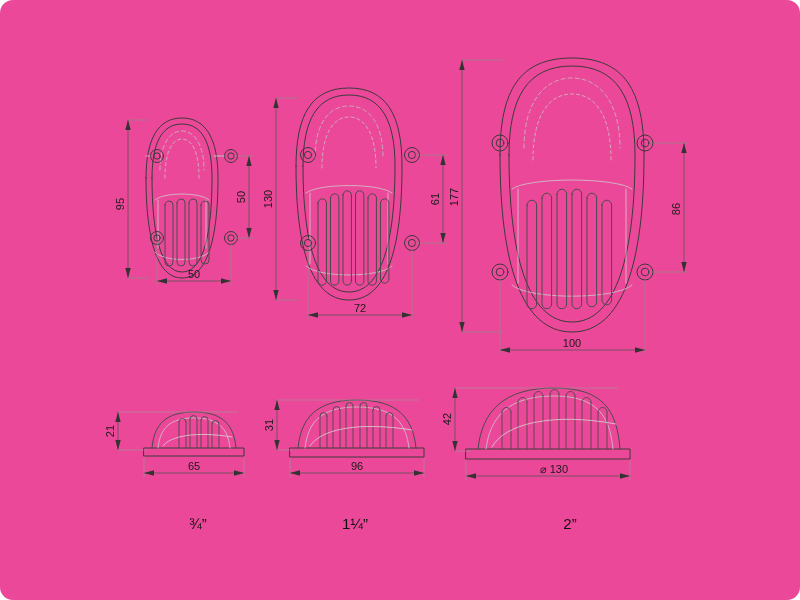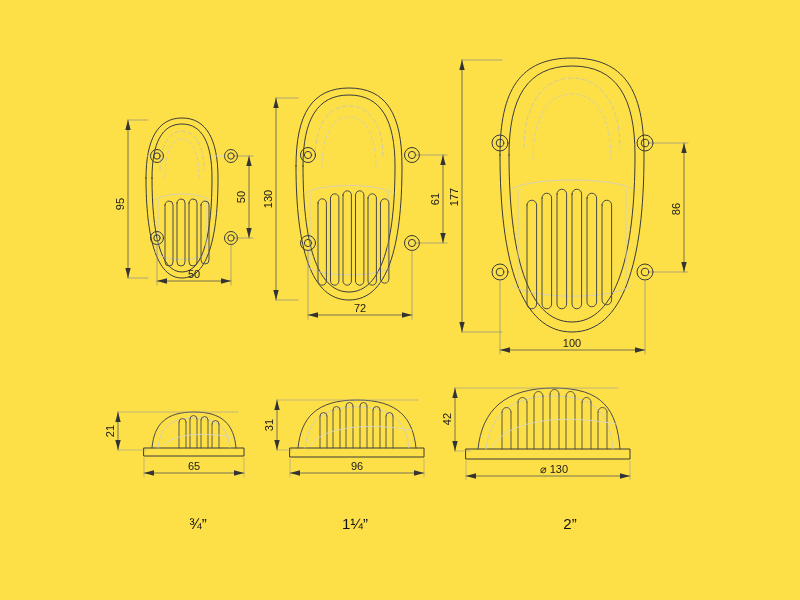--- a/index.html
+++ b/index.html
@@ -10,21 +10,22 @@
   body {
     width: 800px;
     height: 600px;
     overflow: hidden;
     font-family: "Liberation Sans", sans-serif;
   }
   #sheet {
     position: relative;
     width: 800px;
     height: 600px;
-    background: #fde047;
+    background: #ec4899;
+    border-radius: 13px;
   }
   #sheet svg {
     position: absolute;
     top: 0;
     left: 0;
   }
   .dimtext {
     font-family: "Liberation Sans", sans-serif;
     font-size: 11px;
     fill: #1a1a1a;

